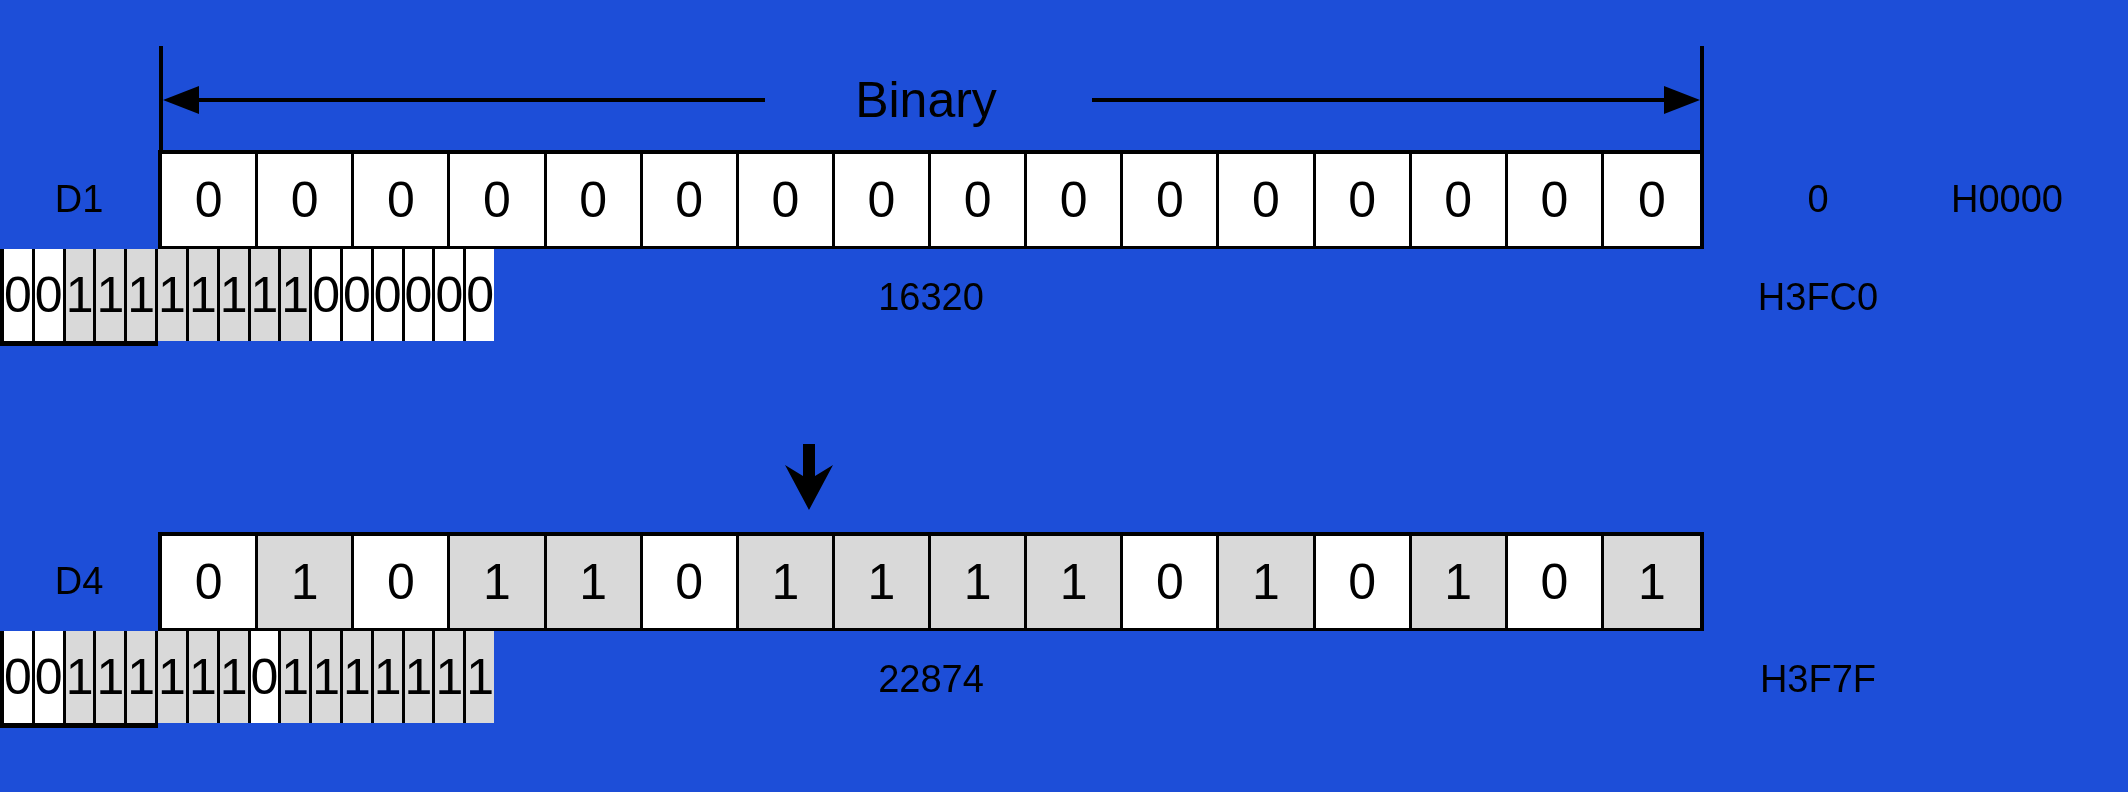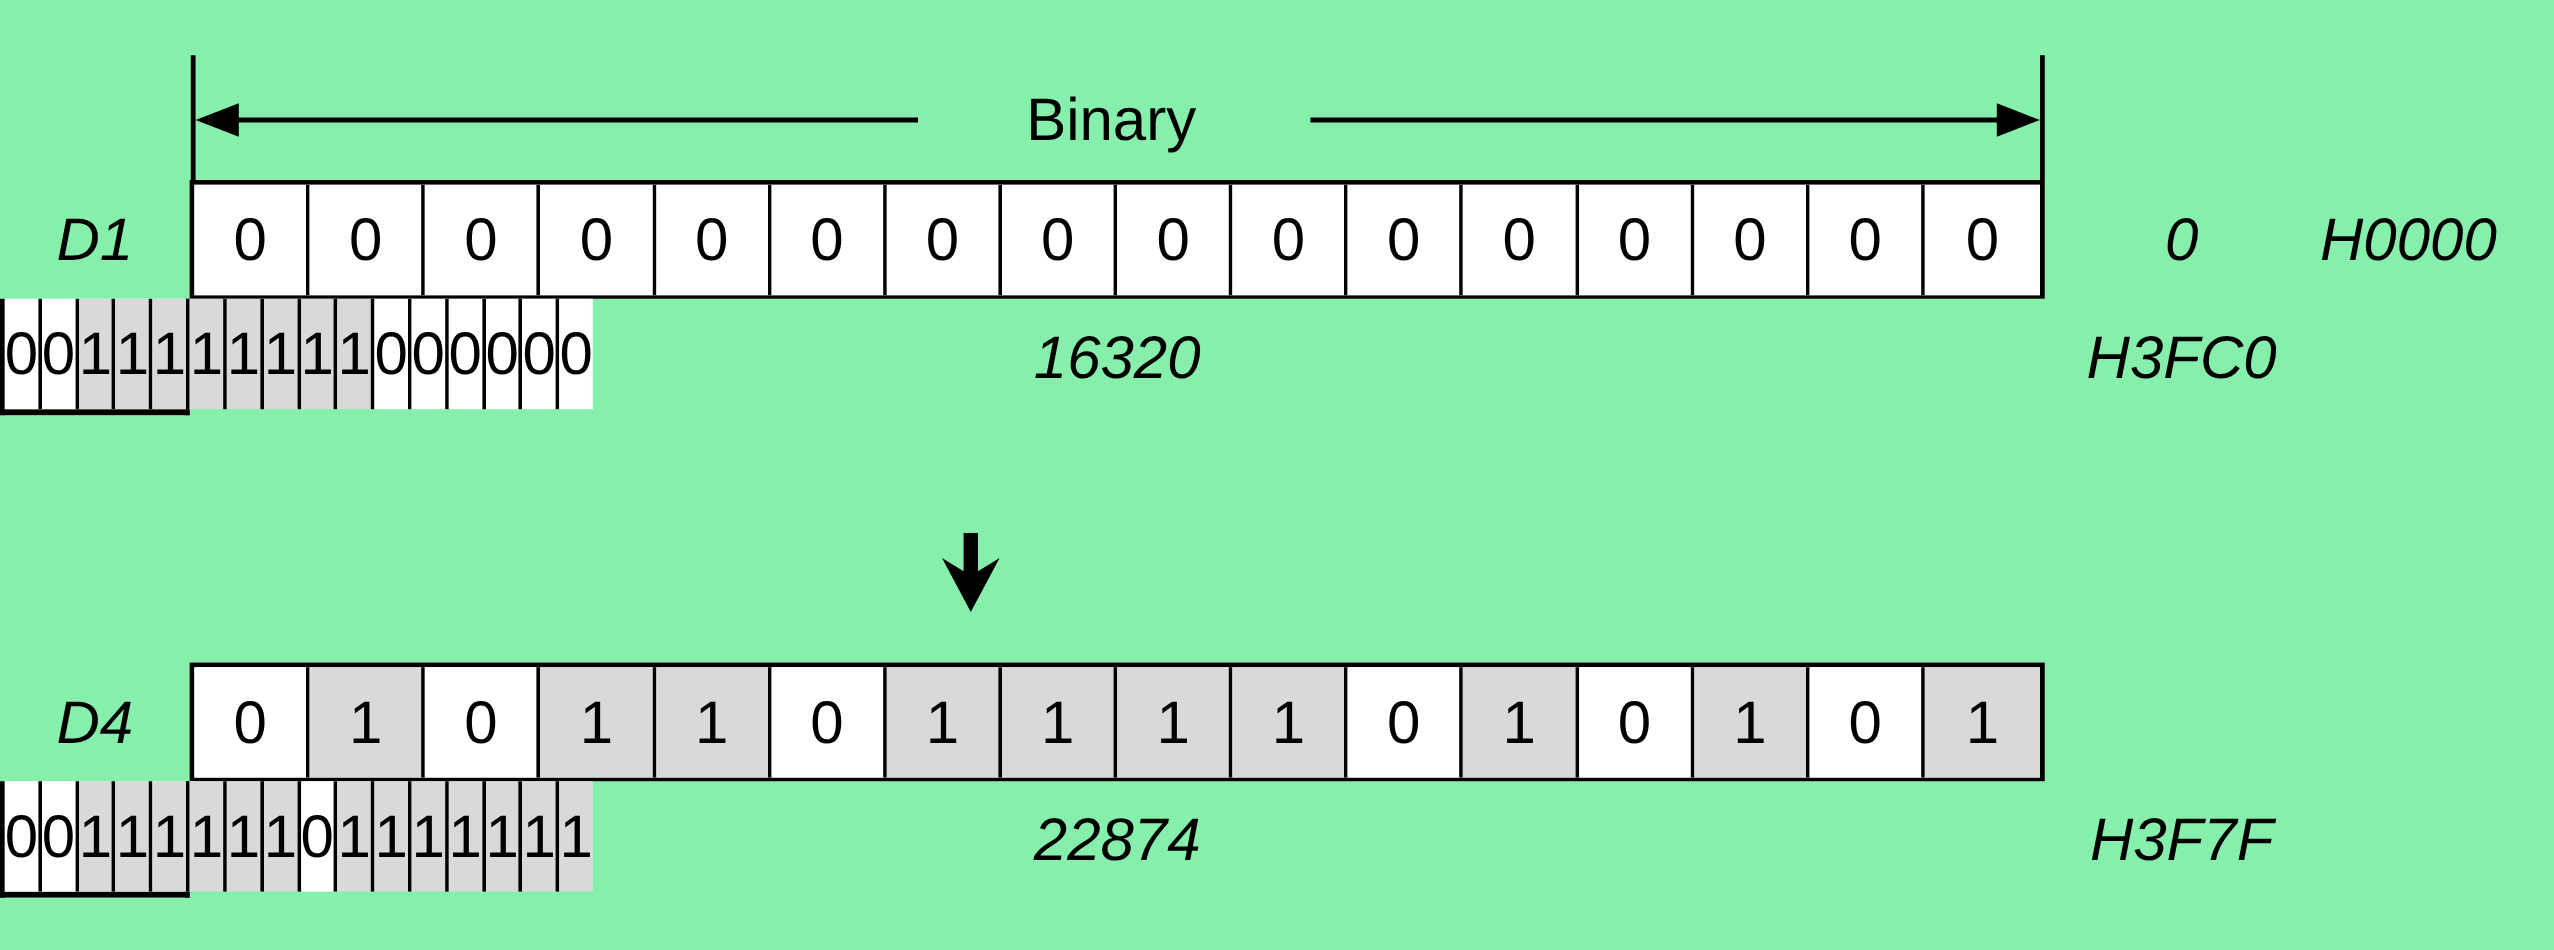--- a/index.html
+++ b/index.html
@@ -1,20 +1,20 @@
 <!DOCTYPE html>
 <html><head>
 <meta charset="utf-8">
 <style>
   html, body { margin:0; padding:0; background:#ffffff; }
   .canvas {
     position:relative;
     width:2128px;
     height:792px;
-    background:#86efac;
+    background:#1d4ed8;
     color:#000000;
     font-family:"Liberation Sans","DejaVu Sans",sans-serif;
     overflow:hidden;
   }
 
   
   .top-axis {
     position:absolute;
     left:0; top:0;
     width:2128px; height:170px;
@@ -26,33 +26,32 @@
     width:300px;
     text-align:center;
     font-size:50px;
     line-height:52px;
     white-space:nowrap;
   }
 
   
   .reg-table { position:absolute; left:0; width:2128px; }
   .reg-table.top { top:150px; }
-  .reg-table.bottom { top:552px; }
+  .reg-table.bottom { top:532px; }
 
   .reg-row {
     display:grid;
     grid-template-columns:158px 1546px 228px 150px;
   }
   .reg-label, .dec-value, .hex-value {
     display:flex;
     align-items:center;
     justify-content:center;
-    font-size:50px;
-    white-space:nowrap;
-    font-style:italic;
+    font-size:38px;
+    white-space:nowrap;
   }
 
   .bits {
     display:grid;
     grid-template-columns:repeat(16, 1fr);
     border-left:4px solid #000;
     border-right:4px solid #000;
     background:#fff;
   }
   .reg-row:first-child .bits { border-top:4px solid #000; border-bottom:3px solid #000; }

